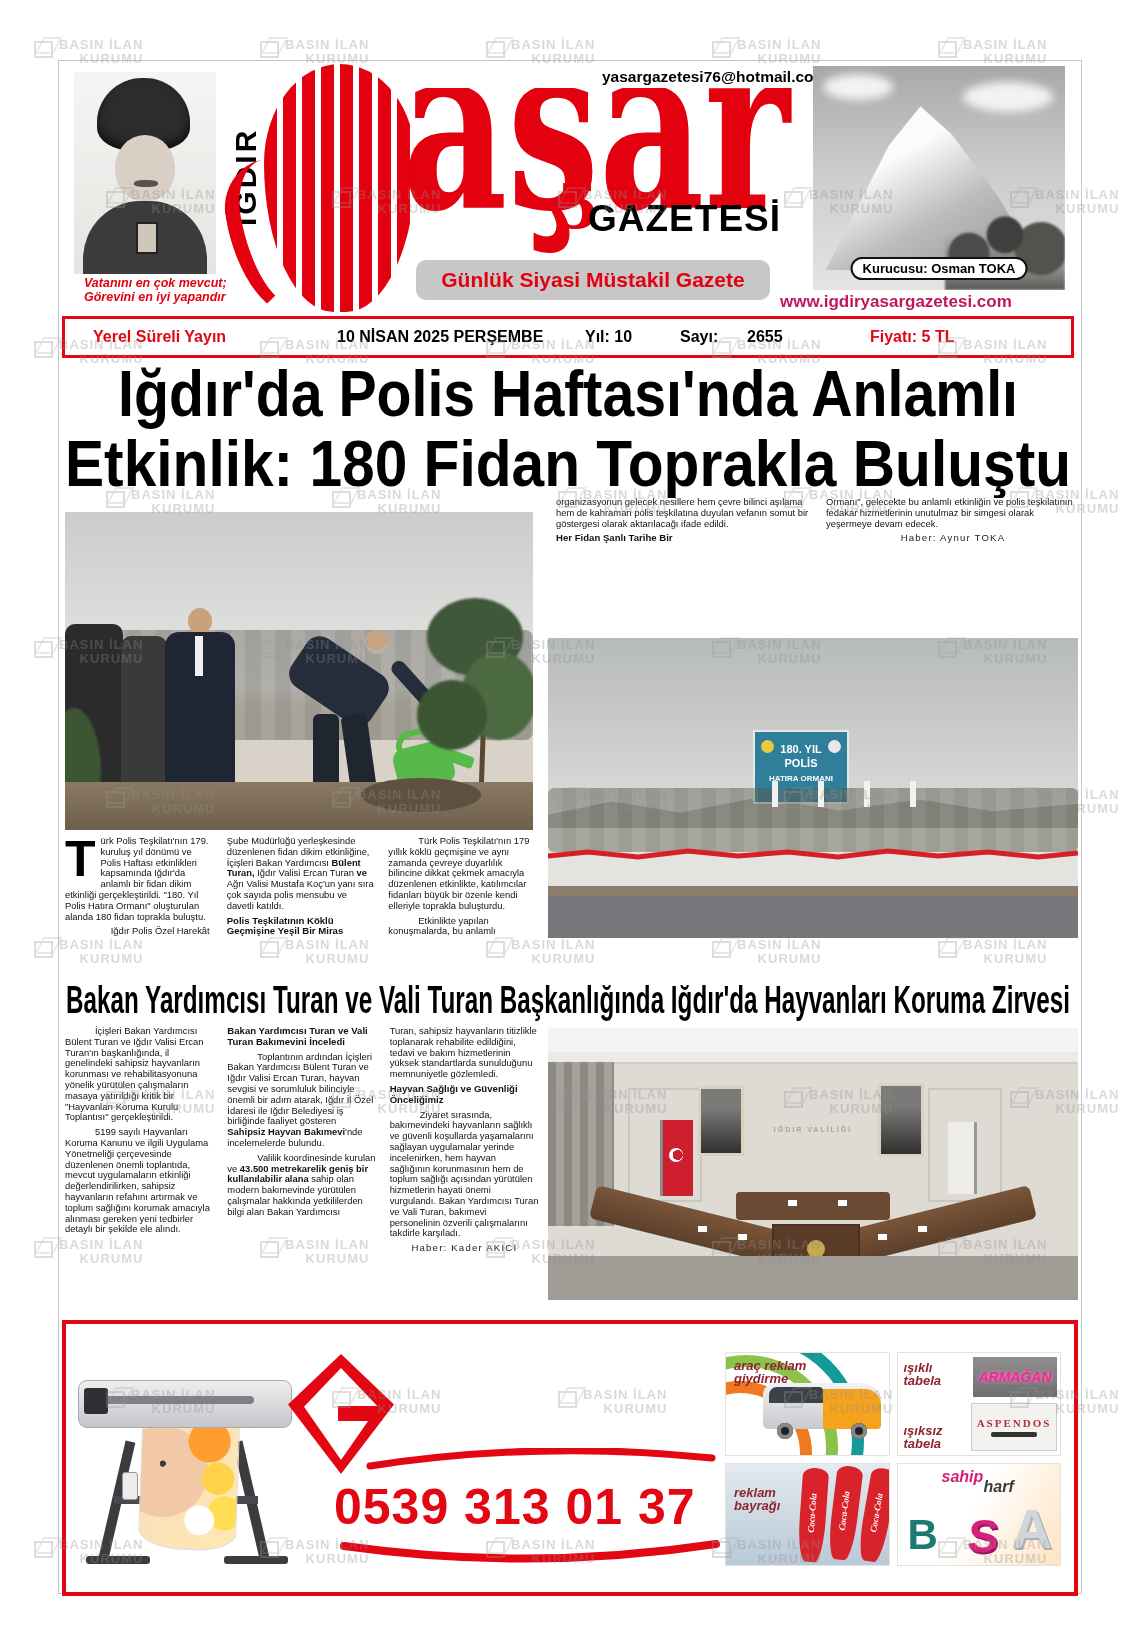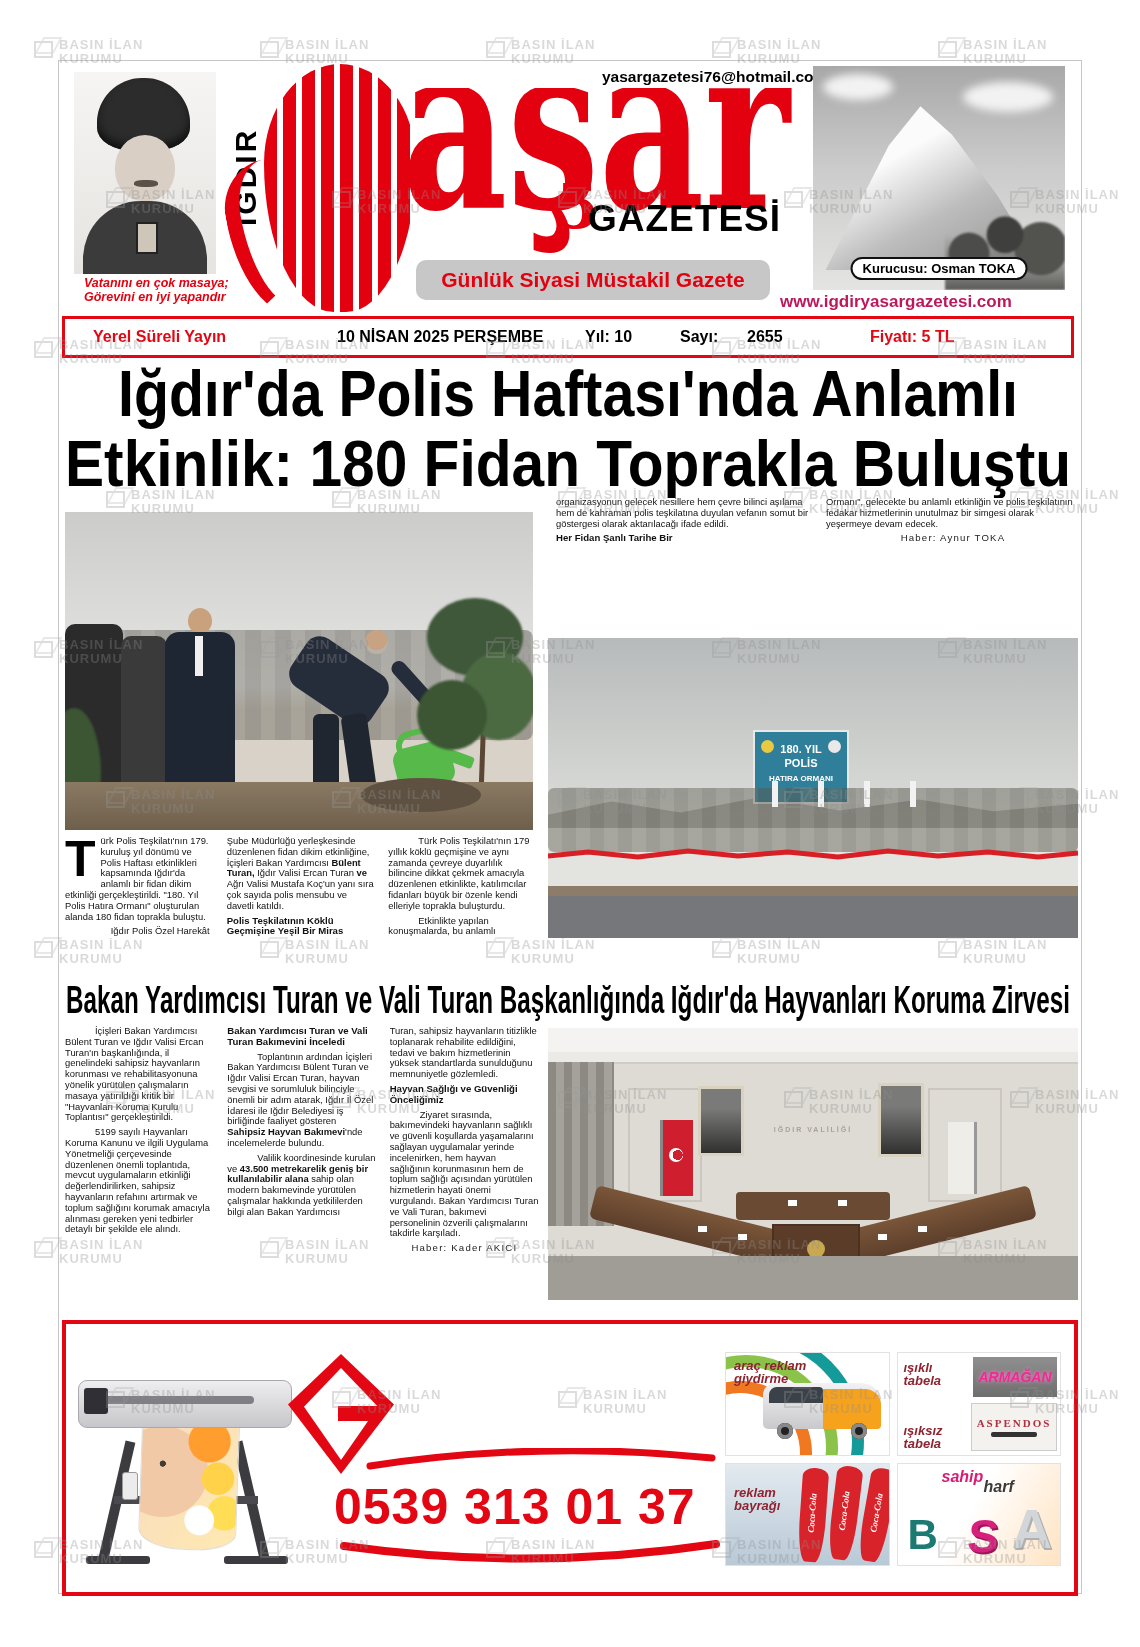--- a/index.html
+++ b/index.html
@@ -2,21 +2,21 @@
 <html><head>
 <meta charset="utf-8">
 <style>
   html,body{margin:0;padding:0;}
   body{width:1140px;height:1647px;position:relative;background:#fff;
        font-family:"Liberation Sans",sans-serif;overflow:hidden;color:#111;}
   .abs{position:absolute;}
   .paper{position:absolute;left:58px;top:60px;width:1022px;height:1532px;border:1px solid #c6c6c6;z-index:0;}
 
   
-  #wm{position:absolute;inset:0;z-index:9;pointer-events:none;}
+  #wm{position:absolute;inset:0;z-index:9;pointer-events:none;text-align:right;}
   .wm{position:absolute;display:flex;gap:6px;align-items:flex-start;opacity:.33;}
   .wm .wtxt{font-size:13px;font-weight:bold;color:#8f8f8f;line-height:14px;letter-spacing:1px;}
   .wm .wbox{width:15px;height:13px;border:2px solid #9a9a9a;position:relative;margin-top:3px;}
   .wm .wbox::after{content:"";position:absolute;left:3px;top:-6px;width:15px;height:13px;border:2px solid #9a9a9a;transform:skewX(-28deg);opacity:.7;}
 
   
   .ataturk{left:74px;top:72px;width:142px;height:202px;background:linear-gradient(180deg,#f6f5f3,#e6e4e1);overflow:hidden;}
   .ata-hat{position:absolute;left:16%;top:3%;width:66%;height:36%;background:#2c2c2c;border-radius:48% 48% 40% 40%/62% 62% 32% 32%;box-shadow:inset 0 -6px 8px #111;}
   .ata-face{position:absolute;left:29%;top:31%;width:42%;height:33%;background:#d9cfc5;border-radius:50% 50% 46% 46%;}
   .ata-mus{position:absolute;left:42%;top:53.5%;width:17%;height:3.5%;background:#5a5148;border-radius:40%;}
@@ -227,21 +227,21 @@
 <div class="paper"></div>
 
 <div class="abs ataturk">
   <span class="ata-hat"></span>
   <span class="ata-face"></span>
   <span class="ata-mus"></span>
   <span class="ata-body"></span>
   <span class="ata-collar"></span>
 </div>
 <div class="abs slogan">
-  <span>Vatanını en çok masaya;</span><br>
+  <span>Vatanını en çok mevcut;</span><br>
   <span>Görevini en iyi yapandır</span>
 </div>
 <div class="abs citymark">IĞDIR</div>
 <div class="abs logo-y"></div>
 <svg class="abs logo-svg" width="400" height="190">
   <text x="0" y="120" textLength="388" lengthAdjust="spacingAndGlyphs" style="font-family:'DejaVu Serif',serif;font-weight:bold;font-size:230px;fill:#e3000f;">aşar</text>
 </svg>
 <div class="abs logo-5">5</div>
 <div class="abs logo-sub">GAZETESİ</div>
 <div class="abs tagline">Günlük Siyasi Müstakil Gazete</div>

